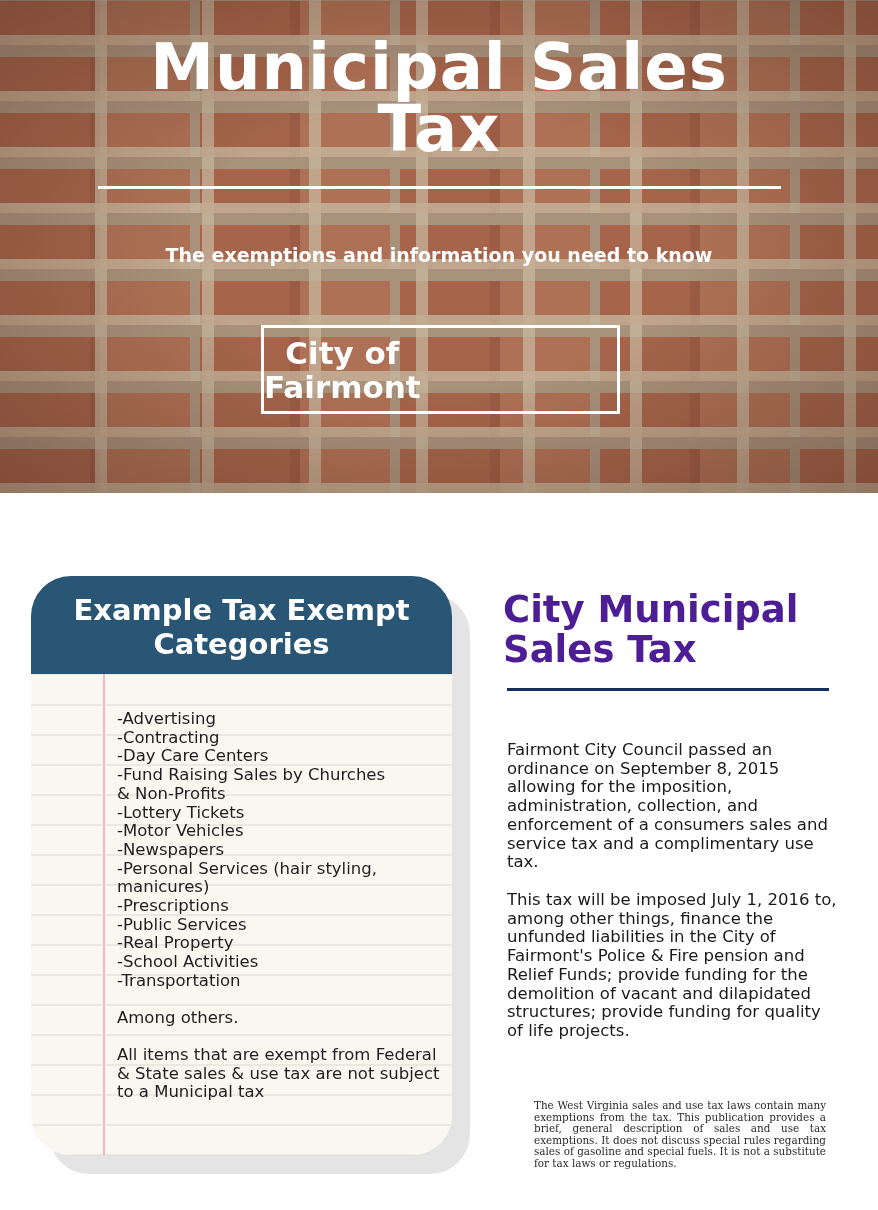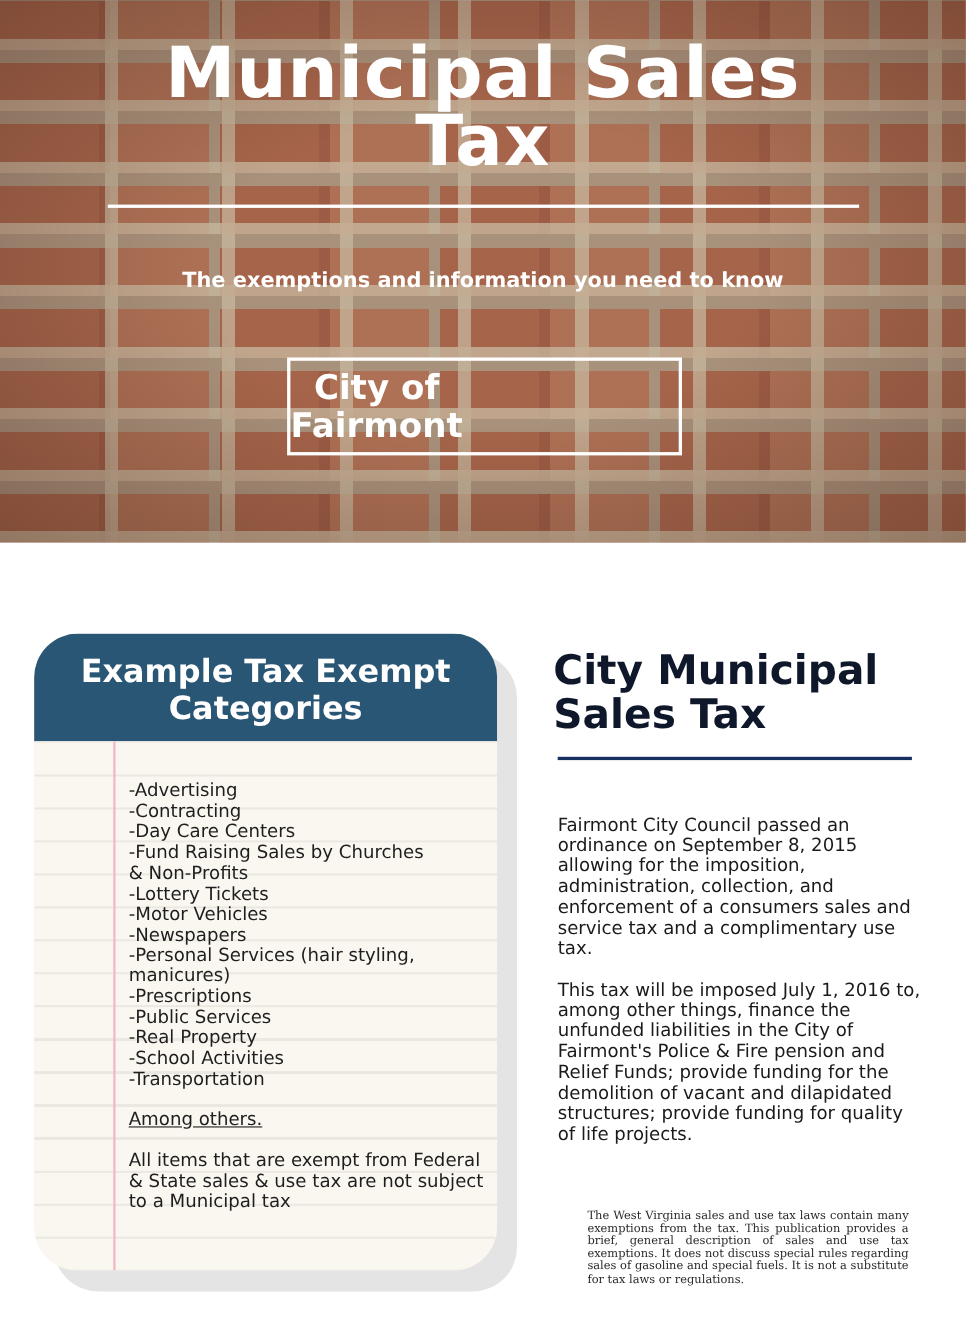--- a/index.html
+++ b/index.html
@@ -74,21 +74,21 @@
   .card-list {
     position: absolute; left: 86px; top: 134px; width: 330px;
     color: #1e1e1e; font-size: 16.5px; line-height: 18.7px;
   }
   .card-list .item { display: block; }
   .card-note { position: absolute; left: 86px; width: 330px; color: #1e1e1e; font-size: 16.5px; line-height: 18.7px; }
 
   
   .right-title {
     position: absolute; left: 503px; top: 590px; width: 360px;
-    color: #0f172a; font-weight: bold; font-size: 37px; line-height: 40px;
+    color: #4c1d95; font-weight: bold; font-size: 37px; line-height: 40px;
   }
   .right-rule { position: absolute; left: 507px; top: 688px; width: 322px; height: 3px; background: #15305e; }
   .right-para {
     position: absolute; left: 507px; width: 330px;
     color: #1a1a1a; font-size: 16.5px; line-height: 18.7px; margin-top: 20px;
   }
   .disclaimer {
     position: absolute; left: 522px; top: 1100px; width: 292px;
     font-family: "DejaVu Serif", serif; color: #2a2a2a;
     font-size: 10.4px; line-height: 11.6px; text-align: justify; margin-left: 12px;
@@ -135,21 +135,21 @@
     <span class="item">-Newspapers</span>
     <span class="item">-Personal Services (hair styling,</span>
     <span class="item">manicures)</span>
     <span class="item">-Prescriptions</span>
     <span class="item">-Public Services</span>
     <span class="item">-Real Property</span>
     <span class="item">-School Activities</span>
     <span class="item">-Transportation</span>
   </div>
 
-  <div class="card-note" style="top:433px;text-decoration:underline;">Among others.</div>
+  <div class="card-note" style="top:433px;">Among others.</div>
   <div class="card-note" style="top:470px;">All items that are exempt from Federal &amp; State sales &amp; use tax are not subject to a Municipal tax</div>
 </div>
 
 <div class="right-title">
   <div>City Municipal</div>
   <div>Sales Tax</div>
 </div>
 <div class="right-rule"></div>
 
 <div class="right-para" style="top:721px;">Fairmont City Council passed an ordinance on September 8, 2015 allowing for the imposition, administration, collection, and enforcement of a consumers sales and service tax and a complimentary use tax.</div>

